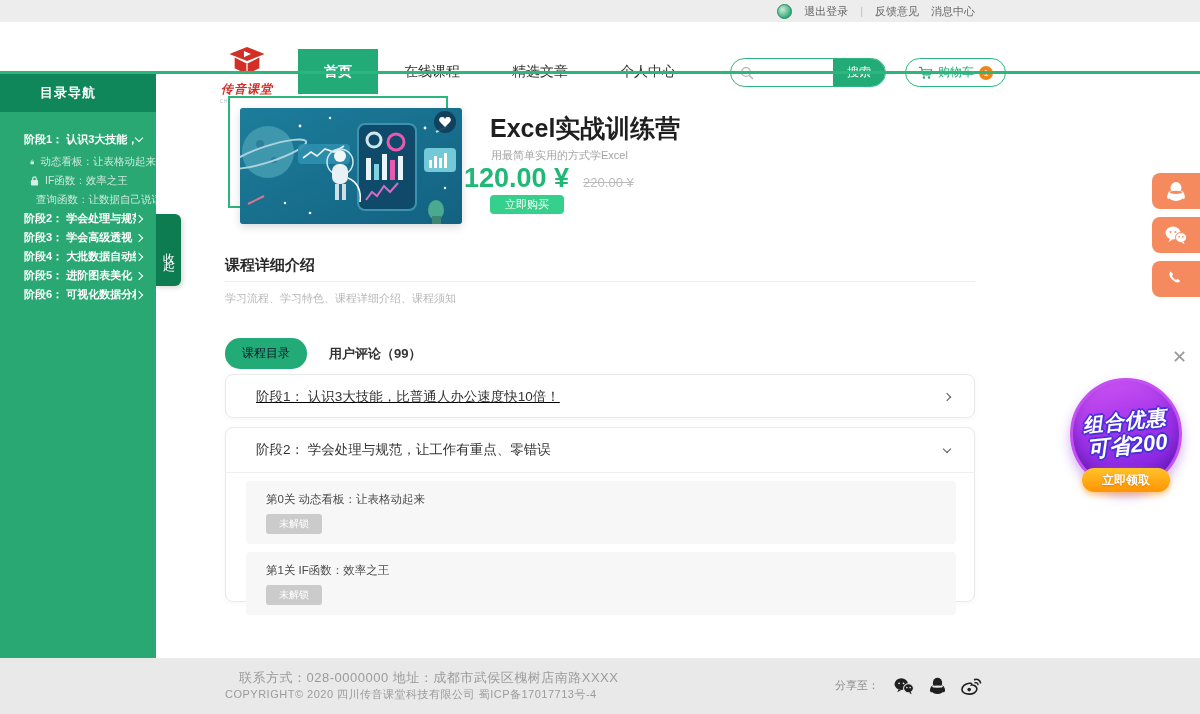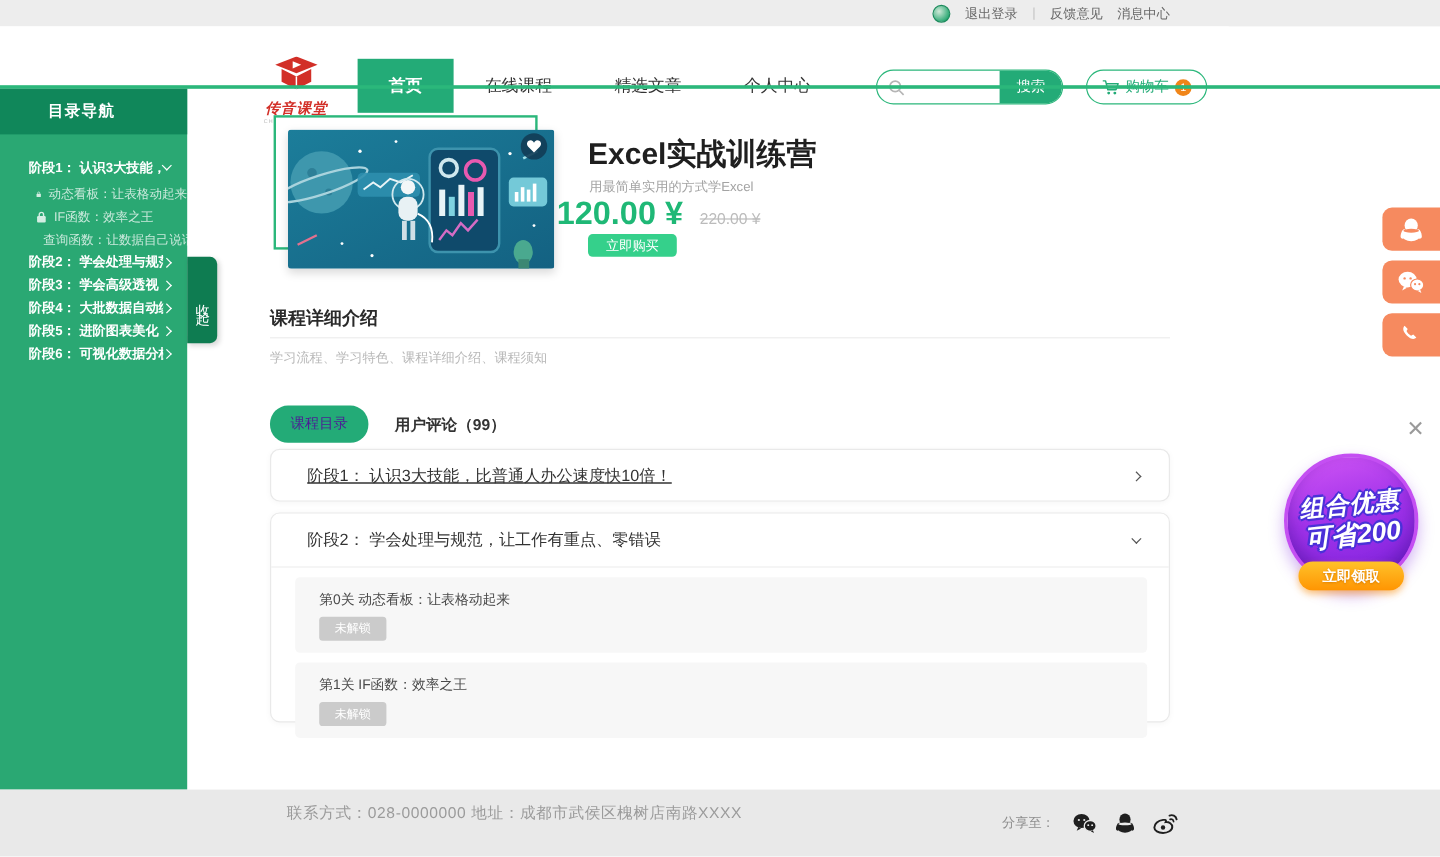--- a/index.html
+++ b/index.html
@@ -49,21 +49,21 @@
   .price-row { position:absolute; left:464px; top:163px; display:flex; align-items:baseline; gap:14px; }
   .price { color:#1fb876; font-size:27px; font-weight:bold; }
   .price-old { color:#bbb; font-size:13px; text-decoration:line-through; }
   .buy-btn { position:absolute; left:490px; top:195px; width:74px; height:19px; background:#35d08b; border:0; border-radius:4px; color:#fff; font-size:11px; cursor:pointer; }
 
   
   .detail-title { position:absolute; left:225px; top:256px; font-size:15px; font-weight:bold; color:#2a2a2a; }
   .detail-divider { position:absolute; left:225px; top:281px; width:750px; height:1px; background:#ededed; }
   .detail-summary { position:absolute; left:225px; top:291px; font-size:11px; color:#b8b8b8; }
   .tab-row { position:absolute; left:225px; top:338px; display:flex; align-items:center; gap:22px; }
-  .tab-pill { background:#23ab77; color:#4c1d95; font-size:12px; padding:7px 17px; border-radius:15px; cursor:pointer; }
+  .tab-pill { background:#23ab77; color:#0f172a; font-size:12px; padding:7px 17px; border-radius:15px; cursor:pointer; }
   .tab-plain { color:#333; font-size:13px; font-weight:bold; cursor:pointer; }
 
   
   .acc { position:absolute; left:225px; width:750px; background:#fff; border:1px solid #e9e9e9; border-radius:8px; box-shadow:0 1px 5px rgba(0,0,0,.04); }
   .acc1 { top:374px; height:44px;text-decoration:underline; }
   .acc2 { top:427px; height:175px; }
   .acc-head { height:44px; display:flex; align-items:center; padding:0 24px 0 30px; font-size:13.5px; color:#333; font-weight:500; cursor:pointer; }
   .acc-head .t { flex:1; }
   .acc-head .chev { color:#555; }
   .acc-body { border-top:1px solid #efefef; margin:0 0; padding:8px 18px 0 20px; }
@@ -321,20 +321,21 @@
   <div class="promo-circle">
     <div class="promo-text">
       <div class="promo-l1">组合优惠</div>
       <div class="promo-l2">可省200</div>
     </div>
   </div>
   <button class="promo-btn">立即领取</button>
 
   <div class="footer">
     <div class="footer-l1">联系方式：028-0000000   地址：成都市武侯区槐树店南路XXXX</div>
+    <div class="footer-l2">COPYRIGHT© 2020 四川传音课堂科技有限公司 蜀ICP备17017713号-4</div>
     <div class="share">
       <span>分享至：</span>
       <svg width="22" height="18" viewBox="0 0 24 20">
         <ellipse cx="9" cy="8" rx="7.5" ry="6.5" fill="#1f1f1f"></ellipse>
         <path d="M6,13.5 l-1.5,3.5 4,-2.2 z" fill="#1f1f1f"></path>
         <ellipse cx="17" cy="12.5" rx="5.5" ry="5" fill="#1f1f1f" stroke="#e9e9e9" stroke-width="1.2"></ellipse>
         <path d="M19.5,16.5 l1,2.6 -3,-1.6 z" fill="#1f1f1f"></path>
         <circle cx="6.5" cy="7" r="1" fill="#e9e9e9"></circle>
           <circle cx="11.5" cy="7" r="1" fill="#e9e9e9"></circle>
         <circle cx="15.2" cy="11.8" r=".9" fill="#e9e9e9"></circle>

